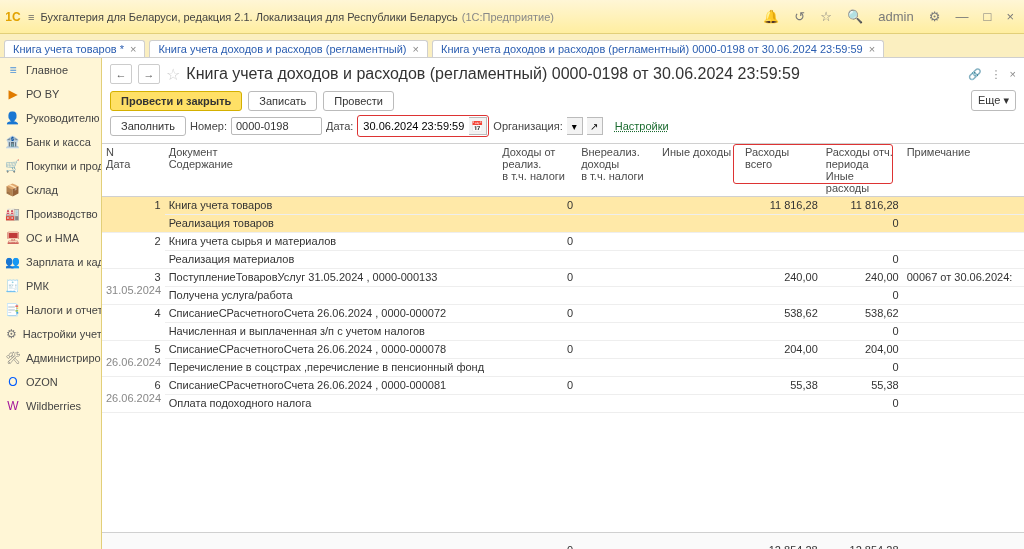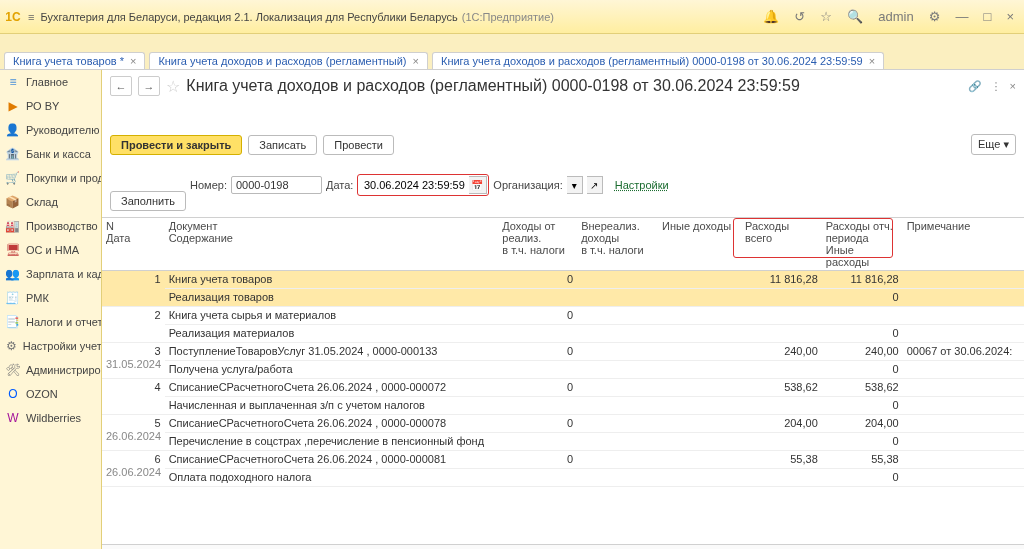--- a/index.html
+++ b/index.html
@@ -4,44 +4,44 @@
 <style>
   * { box-sizing: border-box; margin: 0; padding: 0; font-family: Arial, sans-serif; font-size: 11px; }
   html, body { width: 1024px; height: 549px; overflow: hidden; background: #fff; }
   .titlebar { height: 34px; background: linear-gradient(#fff6d6,#ffeea0); display:flex; align-items:center; padding:0 4px; border-bottom:1px solid #e2cf79;}
   .titlebar .logo { width:18px; height:18px; display:flex; align-items:center; justify-content:center; color:#e2a200; font-weight:bold; font-size:12px;}
   .titlebar .burger { margin:0 6px; color:#666; cursor:pointer;}
   .titlebar .title-text { color:#444; flex:0 0 auto;}
   .titlebar .suffix { color:#888; margin-left:4px;}
   .titlebar .spacer { flex:1;}
   .titlebar .sysicons span { margin:0 6px; color:#7a7a7a; cursor:pointer; font-size:13px;}
-  .tabstrip { height:36px; background:#fbefc0; display:flex; align-items:flex-end; border-bottom:1px solid #cfcfcf;}
+  .tabstrip { height:24px; background:#fbefc0; display:flex; align-items:flex-end; border-bottom:1px solid #cfcfcf;}
   .tab { background:#fff; border:1px solid #cfcfcf; border-bottom:none; border-radius:3px 3px 0 0; padding:2px 8px; margin-left:4px; display:flex; align-items:center; gap:6px; color:#2a5db0; cursor:pointer;}
   .tab .close { color:#888; cursor:pointer;}
   .layout { display:flex; height: calc(549px - 22px - 20px); }
   .sidebar { width:102px; background:#fff6d6; border-right:1px solid #e2cf79; overflow:hidden;}
   .sb-item { display:flex; align-items:center; gap:6px; padding:5px 6px; color:#444; cursor:pointer; white-space:nowrap;}
   .sb-item .ic { width:14px; height:14px; display:inline-flex; align-items:center; justify-content:center; font-size:12px;}
   .main { flex:1; display:flex; flex-direction:column; background:#fff; position:relative;}
   .doc-header { display:flex; align-items:center; gap:6px; padding:6px 8px;}
   .iconbtn { border:1px solid #ccc; background:#fff; border-radius:2px; width:22px; height:20px; display:inline-flex; align-items:center; justify-content:center; cursor:pointer; color:#555;}
   .star { color:#ccc; font-size:16px; cursor:pointer;}
   .doc-title { font-size:16px; color:#333; font-weight:normal;}
   .hdr-right { margin-left:auto; display:flex; gap:8px; color:#888;}
   .hdr-right span { cursor:pointer;}
   .cmdrow { display:flex; align-items:center; gap:6px; padding:0 8px 4px;}
-  .btn { border:1px solid #bbb; background:#fff; border-radius:3px; padding:3px 10px; cursor:pointer; color:#333;margin-top:32px;}
+  .btn { border:1px solid #bbb; background:#fff; border-radius:3px; padding:3px 10px; cursor:pointer; color:#333;}
   .btn.primary { background:#ffe066; border-color:#d4b000; font-weight:bold; color:#333;}
   .btn.more { padding:3px 6px;text-align:right;}
   .filter-row { display:flex; align-items:center; gap:4px; padding:0 8px 6px;}
   .lbl { color:#444; }
   .field { border:1px solid #b9b9b9; border-radius:2px; padding:2px 4px; background:#fff; color:#333;}
   .num-field { width:91px;}
   .date-wrap { border:1.5px solid #d33; border-radius:3px; padding:1px; display:flex; align-items:center;}
-  .date-field { width:110px; border:none; padding:2px 4px; outline:none;text-align:center;}
+  .date-field { width:110px; border:none; padding:2px 4px; outline:none;}
   .date-btn { width:18px; height:18px; border:1px solid #bbb; border-left:none; display:flex; align-items:center; justify-content:center; background:#f3f3f3; cursor:pointer; font-size:10px;}
   .org-field { width:200px;}
   .field-btn { width:16px; height:18px; border:1px solid #bbb; border-left:none; background:#f3f3f3; display:inline-flex; align-items:center; justify-content:center; cursor:pointer; font-size:10px;}
   .link { color:#1a6b2f; text-decoration:underline dotted; cursor:pointer; margin-left:8px;}
   .grid { flex:1; overflow:auto; border-top:1px solid #d0d0d0; position:relative;}
   table.tbl { width:100%; border-collapse:collapse; table-layout:fixed;}
   .tbl th { text-align:left; font-weight:normal; color:#4b4b4b; background:#fff; border-bottom:1px solid #d0d0d0; padding:2px 4px; vertical-align:top; line-height:12px;}
   .tbl th .sub { color:#4b4b4b; display:block;}
   .tbl td { padding:2px 4px; border-bottom:1px solid #eee; vertical-align:top; color:#333; line-height:13px;}
   .tbl tr.sel td { background:#ffe9a8;}

